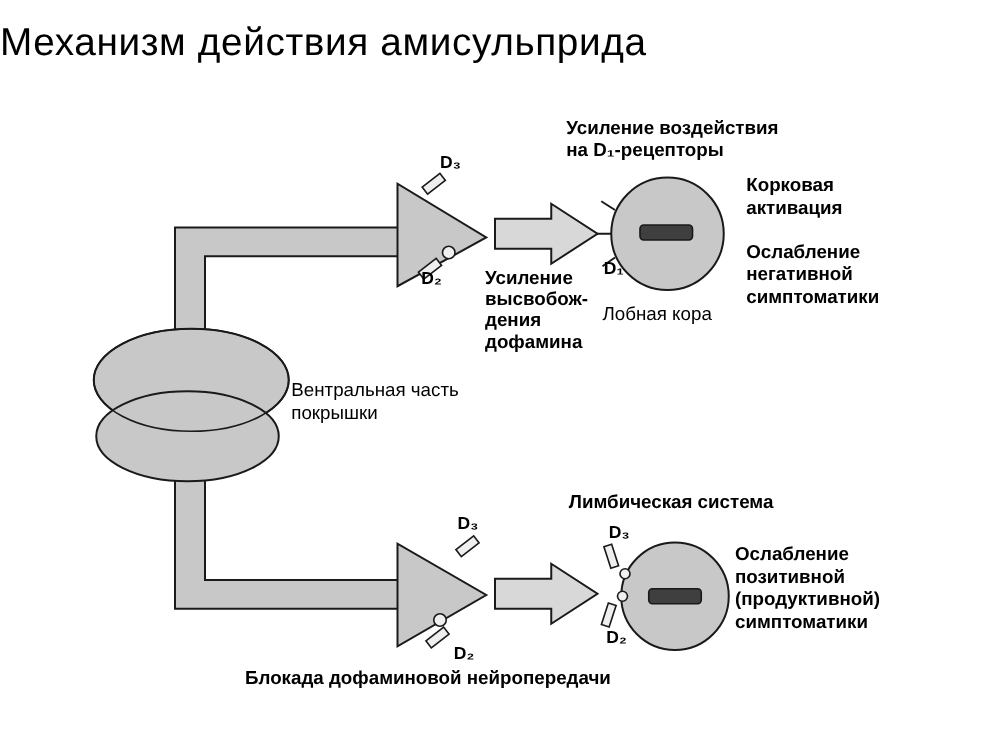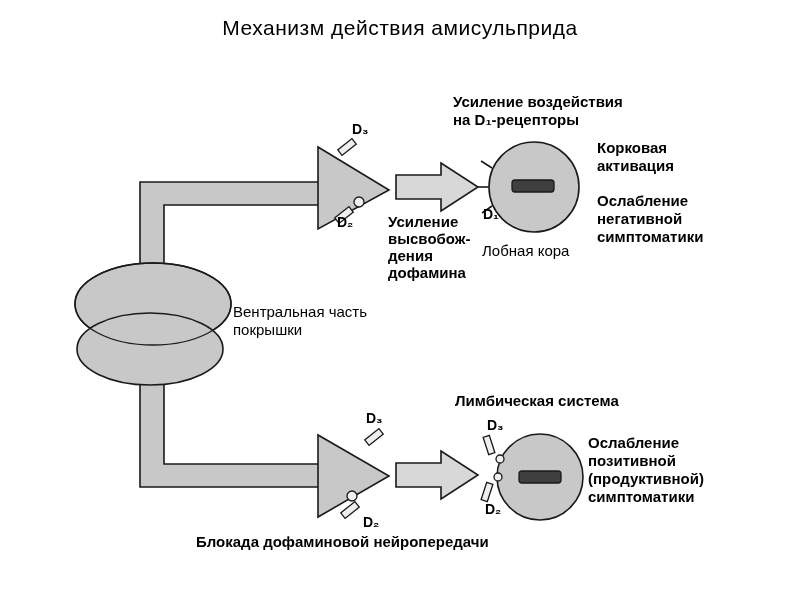--- a/index.html
+++ b/index.html
@@ -12,22 +12,22 @@
     font-family: "Liberation Sans", "DejaVu Sans", sans-serif;
   }
   .slide {
     position: relative;
     width: 800px;
     height: 600px;
     background: #ffffff;
   }
   h1.slide-title {
     margin: 16px 0 0 0;
-    text-align: center;
-    font-size: 21px;
+    text-align: left;
+    font-size: 31px;
     font-weight: 400;
     color: #000000;
     letter-spacing: 0.5px;
   }
   svg.diagram {
     position: absolute;
     left: 0;
     top: 0;
     width: 800px;
     height: 600px;

